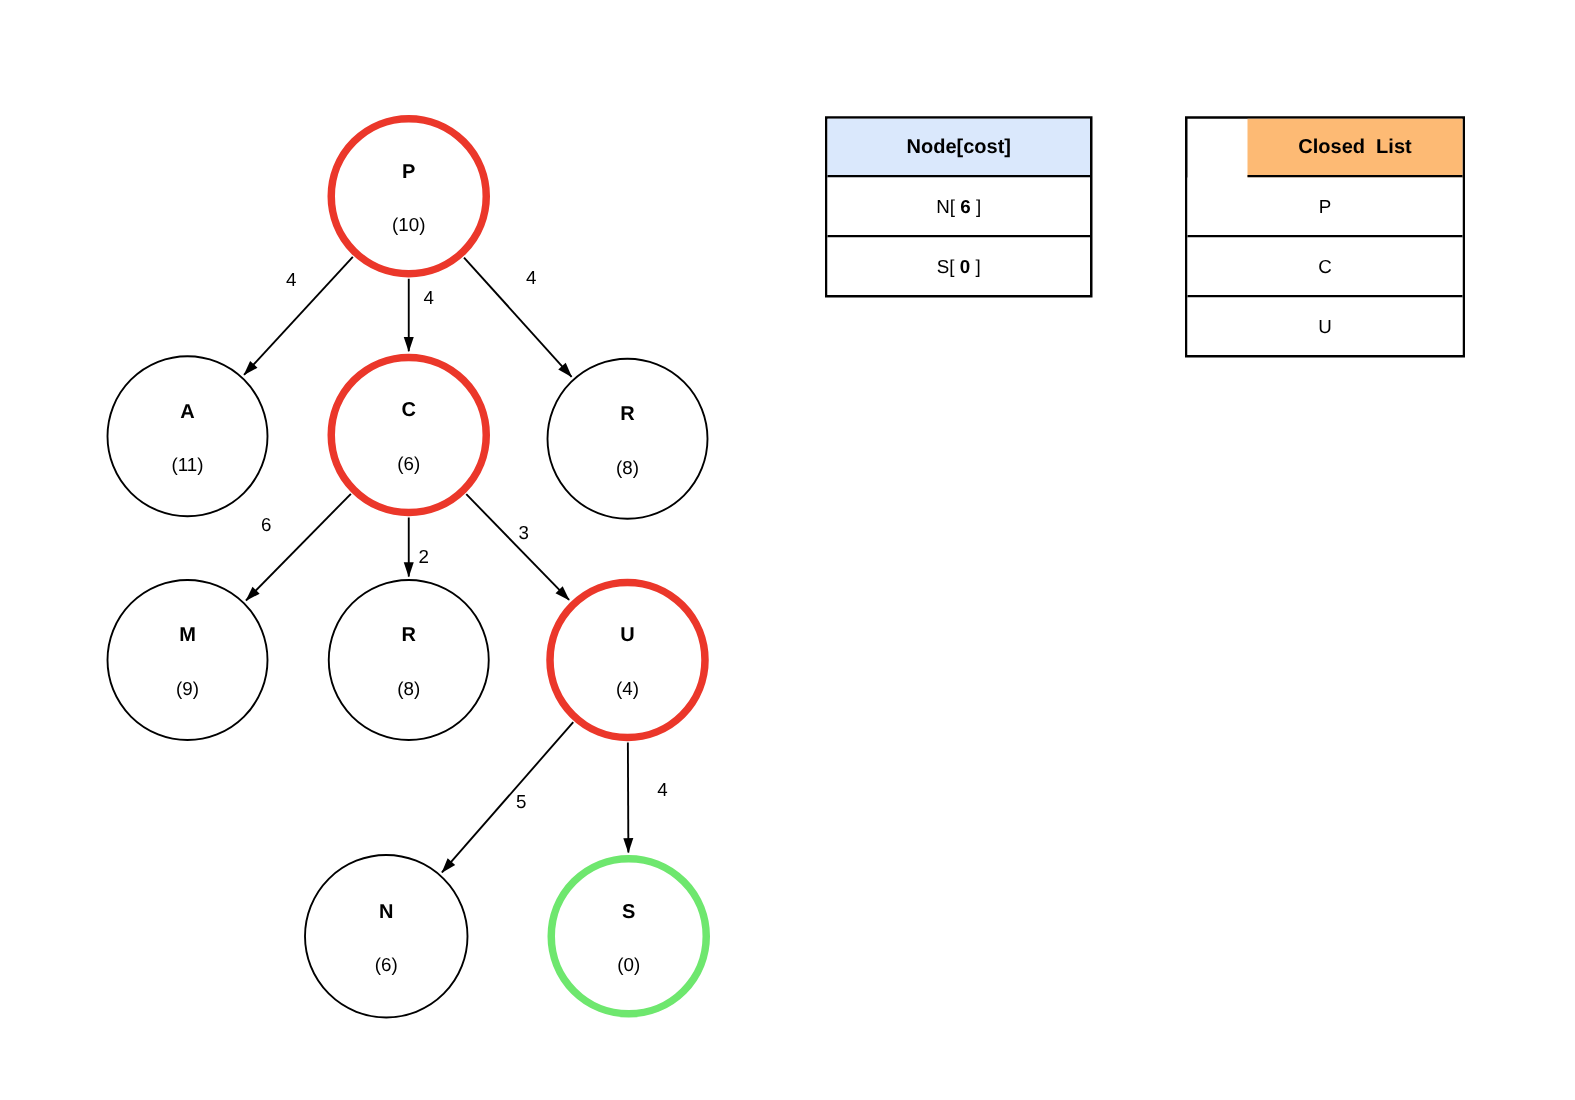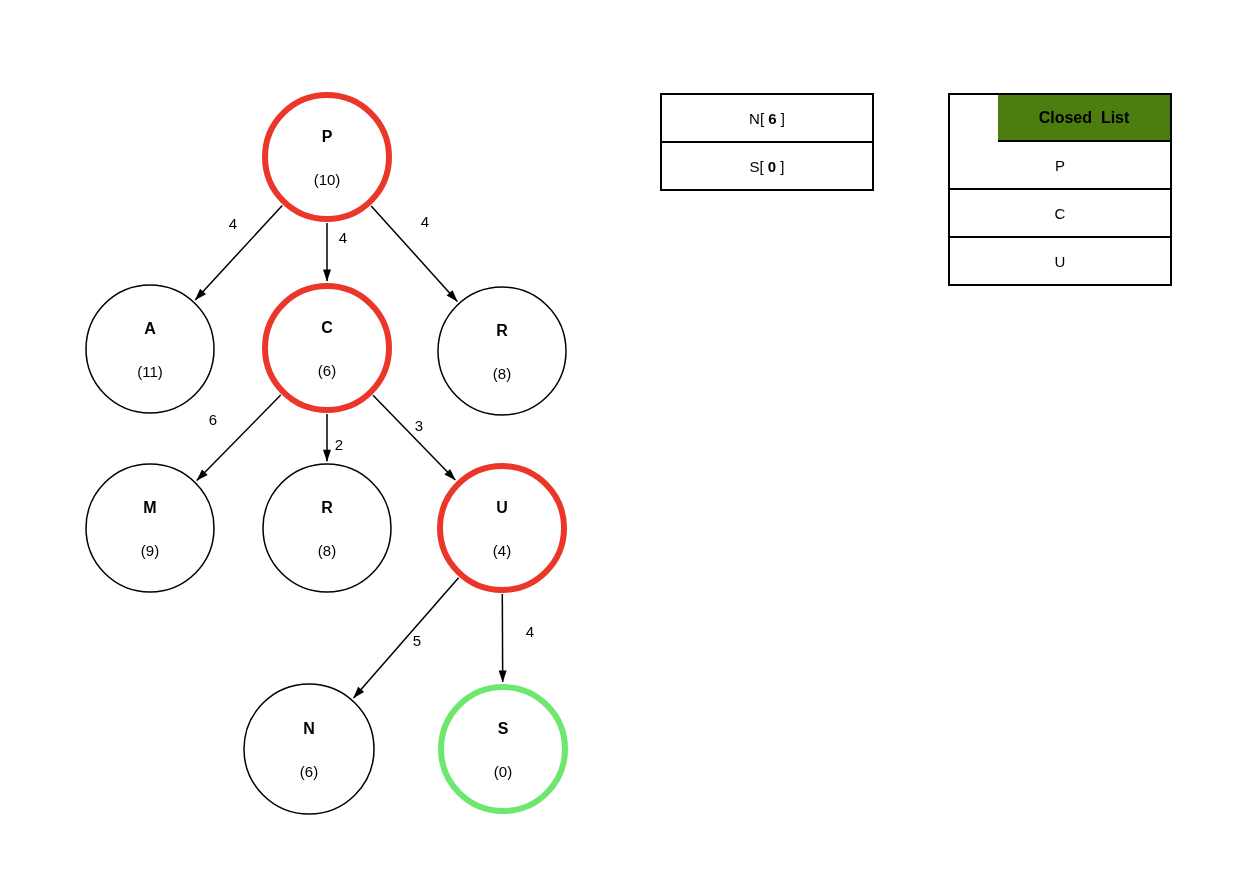--- a/index.html
+++ b/index.html
@@ -140,23 +140,24 @@
         <text x="309" y="777" class="node-cost">(6)</text>
       </g>
       <g>
         <circle cx="503" cy="749" r="62" fill="#FFFFFF" stroke="#6EE76E" stroke-width="6"></circle>
         <text x="503" y="734" class="node-letter">S</text>
         <text x="503" y="777" class="node-cost">(0)</text>
       </g>
     </svg>
 
   <div class="tbl tbl-open">
+      <div class="tbl-header" style="background: rgb(218, 232, 252);">Node[cost]</div>
       <div class="tbl-row">N[ <b>6</b> ]</div>
       <div class="tbl-row">S[ <b>0</b> ]</div>
     </div>
   <div class="tbl tbl-closed">
-      <div class="tbl-header" style="background: #4d7c0f; margin-left: 48px;">Closed  List</div>
+      <div class="tbl-header" style="background: #fdba74; margin-left: 48px;">Closed  List</div>
       <div class="tbl-row">P</div>
       <div class="tbl-row">C</div>
       <div class="tbl-row">U</div>
     </div>
 
 </div>
 
 </body></html>

